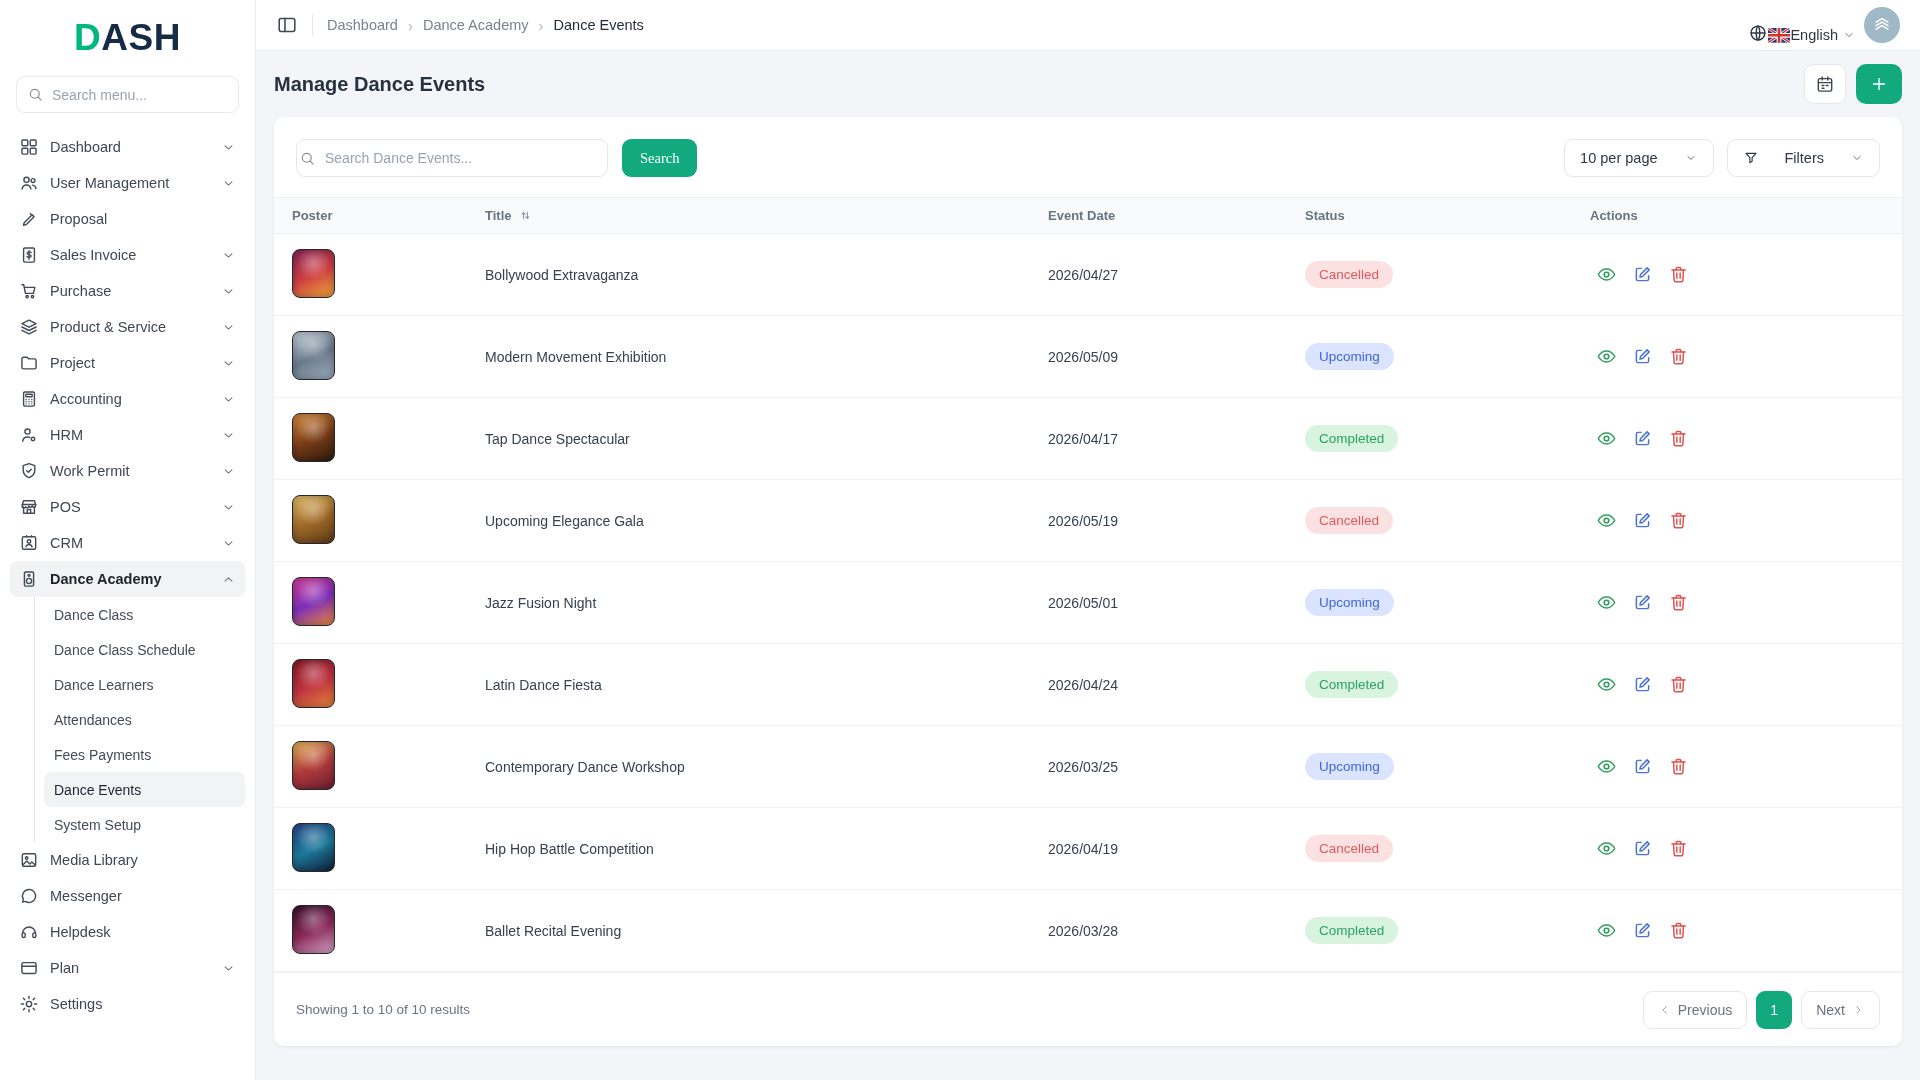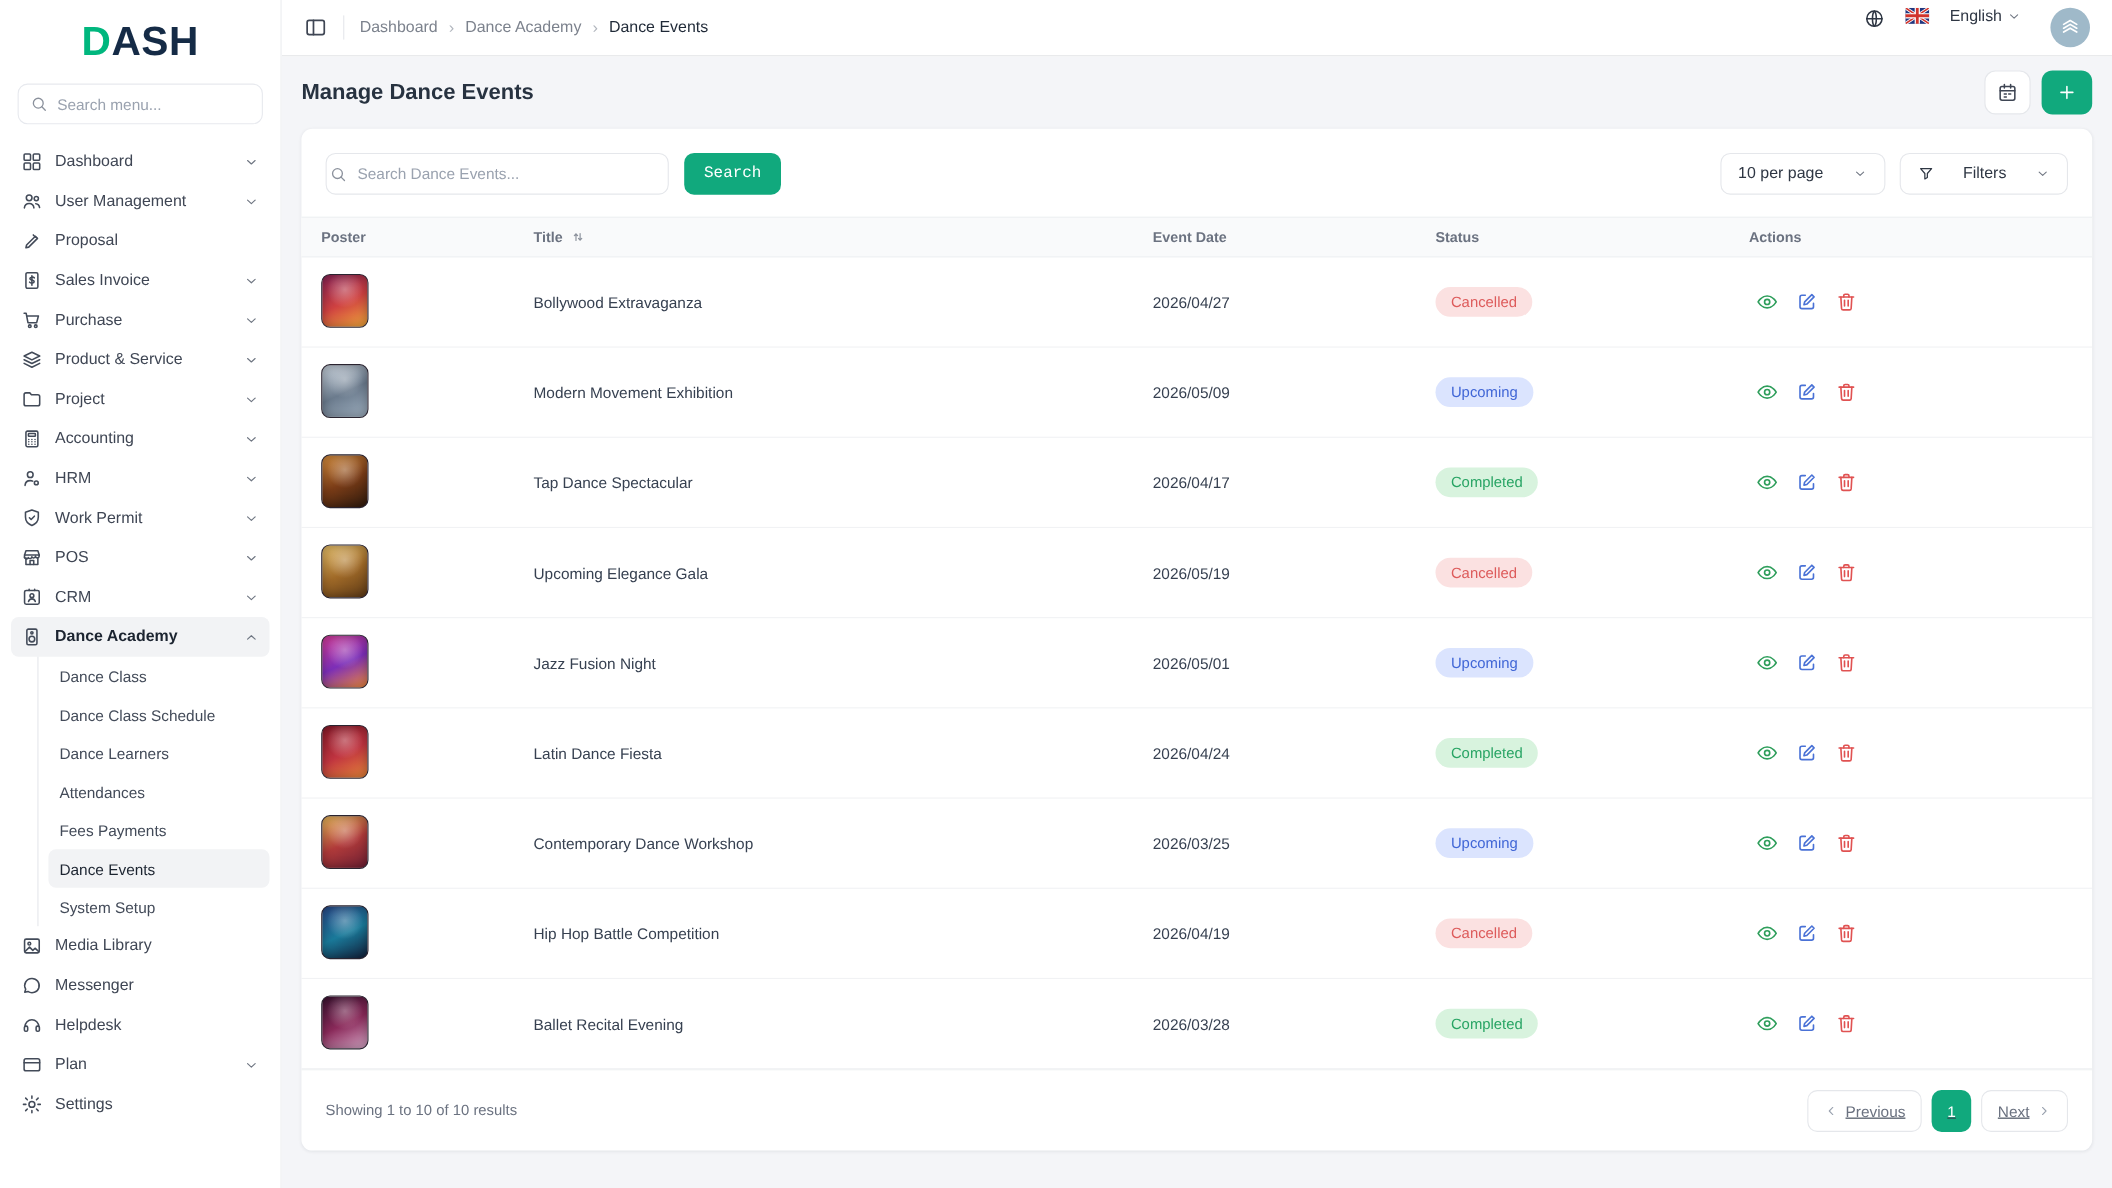--- a/index.html
+++ b/index.html
@@ -37,21 +37,21 @@
   .main { margin-left:256px; }
   .topbar { height:51px; background:#fff; border-bottom:1px solid #e9eaec; display:flex;
     align-items:center; padding:0 20px; }
   .panel-btn { width:22px; height:22px; color:#3f4654; cursor:pointer; }
   .panel-btn svg { width:22px; height:22px; }
   .tb-divider { width:1px; height:22px; background:#e5e7eb; margin:0 14px; }
   .crumbs { display:flex; align-items:center; gap:10px; font-size:14.5px; }
   .crumb { color:#7c828d; cursor:pointer; }
   .crumb-sep { color:#b0b5bd; font-size:15px; }
   .crumb.current { color:#1f2937; font-weight:500; cursor:default; }
-  .tb-right { margin-left:auto; display:flex; align-items:flex-start; gap:18px; }
+  .tb-right { margin-left:auto; display:flex; align-items:flex-end; gap:0; }
   .globe { width:20px; height:20px; color:#2f3744; cursor:pointer; }
   .globe svg { width:20px; height:20px; }
   .flag { width:22px; height:15px; border-radius:2px; overflow:hidden; }
   .lang { font-size:14.5px; color:#2f3744; cursor:pointer; display:flex; align-items:center; gap:4px; }
   .lang .chev { width:14px; height:14px; color:#6f7682; }
   .lang .chev svg { width:14px; height:14px; }
   .avatar { width:36px; height:36px; border-radius:50%; background:#9fb9c9; margin-left:8px;
     display:flex; align-items:center; justify-content:center; cursor:pointer; }
   .avatar svg { width:22px; height:22px; color:#fff; }
 
@@ -69,21 +69,21 @@
 
   .card { background:#fff; border-radius:10px; box-shadow:0 1px 3px rgba(16,24,40,.07);
     padding-top:22px; }
   .toolbar { display:flex; align-items:center; padding:0 22px 20px; }
   .tb-search { width:312px; height:38px; border:1px solid #e5e7eb; border-radius:9px;
     display:flex; align-items:center; gap:9px; padding:0 2px; color:#8b919c; }
   .tb-search svg { width:17px; height:17px; }
   .tb-search input { border:none; outline:none; width:100%; font-size:14px; font-family:inherit; }
   .tb-search input::placeholder { color:#9aa2af; }
   .search-btn { margin-left:14px; height:38px; padding:0 18px; background:#11a97d; color:#fff;
-    border:none; border-radius:9px; font-size:14.5px; font-family:Liberation Mono, monospace; cursor:pointer; }
+    border:none; border-radius:9px; font-size:14.5px; font-family:Liberation Serif, serif; cursor:pointer; }
   .toolbar-right { margin-left:auto; display:flex; gap:13px; }
   .select-btn, .filters-btn { height:38px; background:#fff; border:1px solid #e5e7eb; border-radius:9px;
     display:flex; align-items:center; gap:26px; padding:0 15px; font-size:14.5px; color:#2f3744; cursor:pointer; }
   .select-btn .chev, .filters-btn .chev { width:14px; height:14px; color:#6f7682; }
   .select-btn .chev svg, .filters-btn .chev svg { width:14px; height:14px; }
   .filters-btn .funnel { width:16px; height:16px; color:#2f3744; }
   .filters-btn .funnel svg { width:16px; height:16px; }
 
   .grid-row { display:grid; grid-template-columns:193px 563px 257px 285px 1fr; align-items:center;
     padding:0 18px; }
@@ -96,21 +96,21 @@
   .poster { width:43px; height:49px; border-radius:8px; border:1px solid #2a2430; cursor:pointer;
     box-shadow:inset 0 0 10px rgba(0,0,0,.35); }
   .badge { display:inline-block; padding:6px 14px; border-radius:999px; font-size:13.5px; }
   .actions { display:flex; gap:15px; padding-left:6px; }
   .act { width:21px; height:21px; cursor:pointer; }
   .act svg { width:21px; height:21px; }
   .act.view { color:#2e9e5b; } .act.edit { color:#4a72d6; } .act.del { color:#e05252; }
 
   .t-foot { height:74px; display:flex; align-items:center; padding:0 22px; border-top:1px solid #eef0f2; }
   .foot-text { font-size:13.5px; color:#6b7280; }
-  .pager { margin-left:auto; display:flex; align-items:center; gap:9px;text-decoration:underline; }
+  .pager { margin-left:auto; display:flex; align-items:center; gap:9px; }
   .page-btn { height:38px; background:#fff; border:1px solid #e5e7eb; border-radius:9px; padding:0 14px;
     display:flex; align-items:center; gap:6px; font-size:14px; color:#6b7280; cursor:pointer; font-family:inherit; }
   .page-btn .chev { width:14px; height:14px; color:#9aa2af; }
   .page-btn .chev svg { width:14px; height:14px; }
   .page-num { width:36px; height:38px; border:none; border-radius:9px; background:#11a97d; color:#fff;
     font-size:14px; cursor:pointer; font-family:inherit; }
 </style>
 </head>
 <body>
 

